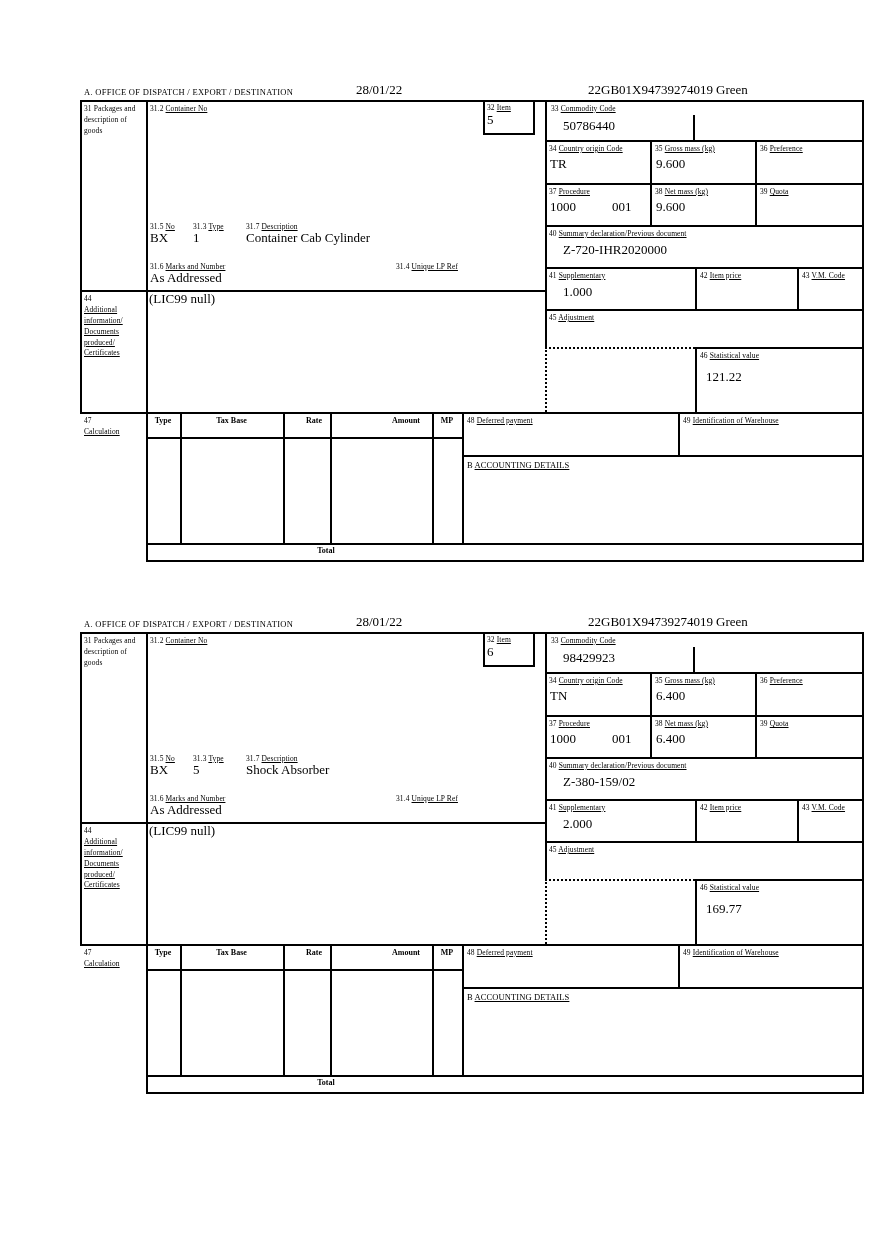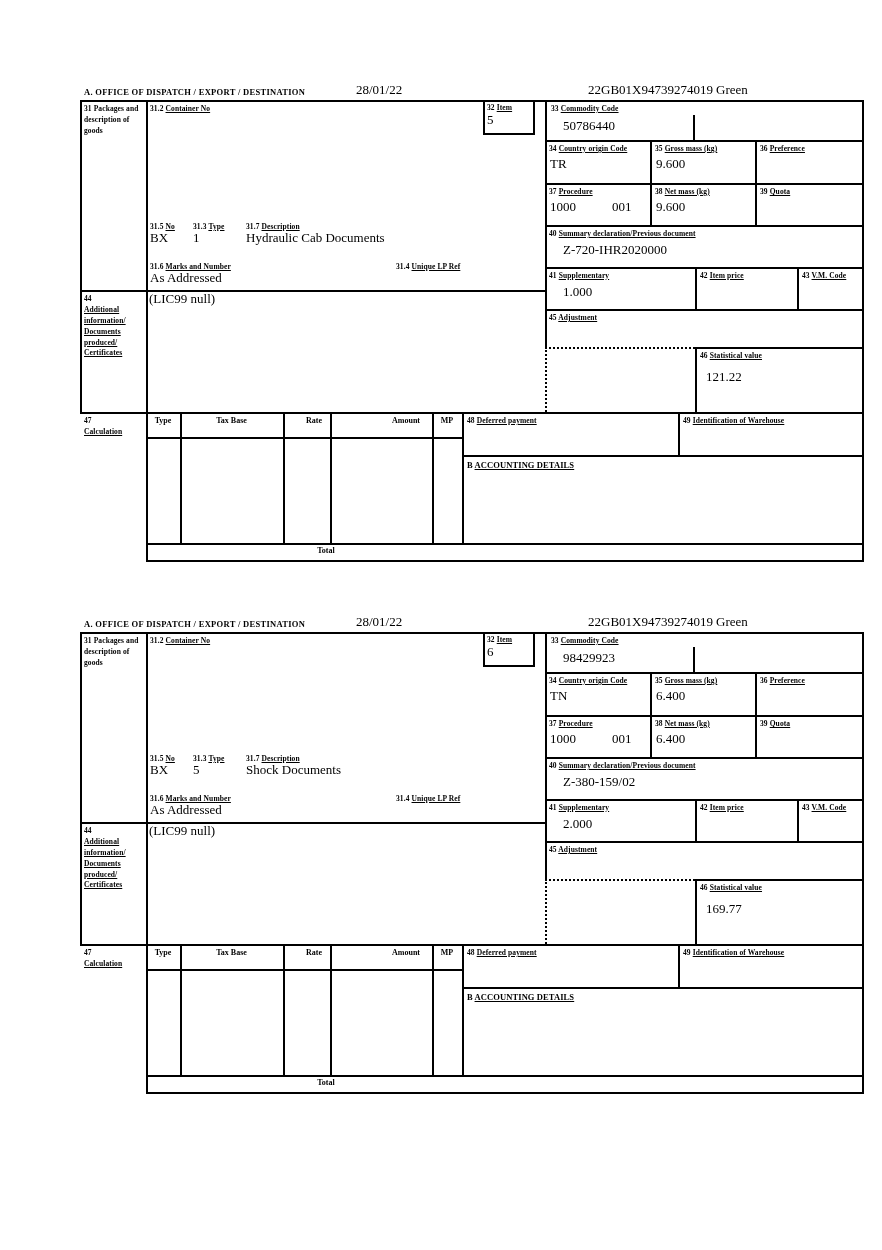--- a/index.html
+++ b/index.html
@@ -4,21 +4,21 @@
 <style>
   html,body{margin:0;padding:0;background:#fff}
   .page{position:relative;width:882px;height:1250px;background:#fff;overflow:hidden;
         font-family:"Liberation Serif","DejaVu Serif",serif;color:#000}
   .form{position:absolute;left:80px;width:786px;height:482px}
   .hl,.vl{position:absolute;background:#000}
   .hl{height:2px}
   .vl{width:2px}
   .dh{position:absolute;height:0;border-top:2px dotted #000}
   .dv{position:absolute;width:0;border-left:2px dotted #000}
-  .lbl{position:absolute;font-size:7.5px;font-weight:bold;line-height:1.45;letter-spacing:.1px}
+  .lbl{position:absolute;font-size:7.5px;font-weight:normal;line-height:1.45;letter-spacing:.1px}
   .lbl .u{text-decoration:underline}
   .blk{display:block}
   .office{font-size:8.5px;letter-spacing:.3px;white-space:nowrap}
   .acc{font-size:8.5px;white-space:nowrap}
   .val{position:absolute;font-size:13px;white-space:nowrap}
   .th{position:absolute;font-size:8px;font-weight:bold}
   .c{text-align:center}
   .r{text-align:right;box-sizing:border-box}
 </style>
 </head>
@@ -109,21 +109,21 @@
     <div class="val" style="left:470px;top:74px">TR</div>
     <div class="val" style="left:576px;top:74px">9.600</div>
     <div class="val" style="left:470px;top:117px">1000</div>
     <div class="val" style="left:532px;top:117px">001</div>
     <div class="val" style="left:576px;top:117px">9.600</div>
     <div class="val" style="left:483px;top:160px">Z-720-IHR2020000</div>
     <div class="val" style="left:483px;top:202px">1.000</div>
     <div class="val" style="left:626px;top:287px">121.22</div>
     <div class="val" style="left:70px;top:148px">BX</div>
     <div class="val" style="left:113px;top:148px">1</div>
-    <div class="val" style="left:166px;top:148px">Hydraulic Cab Documents</div>
+    <div class="val" style="left:166px;top:148px">Container Cab Cylinder</div>
     <div class="val" style="left:70px;top:188px">As Addressed</div>
     <div class="val" style="left:69px;top:209px">(LIC99 null)</div>
   </section>
 
   <section class="form" style="top:614px">
 
     <div class="lbl office" style="left:4px;top:4px">A. OFFICE OF DISPATCH / EXPORT / DESTINATION</div>
     <div class="val" style="left:276px;top:0px">28/01/22</div>
     <div class="val" style="left:508px;top:0px">22GB01X94739274019</div>
     <div class="val" style="left:636px;top:0px">Green</div>
@@ -204,18 +204,18 @@
     <div class="val" style="left:470px;top:74px">TN</div>
     <div class="val" style="left:576px;top:74px">6.400</div>
     <div class="val" style="left:470px;top:117px">1000</div>
     <div class="val" style="left:532px;top:117px">001</div>
     <div class="val" style="left:576px;top:117px">6.400</div>
     <div class="val" style="left:483px;top:160px">Z-380-159/02</div>
     <div class="val" style="left:483px;top:202px">2.000</div>
     <div class="val" style="left:626px;top:287px">169.77</div>
     <div class="val" style="left:70px;top:148px">BX</div>
     <div class="val" style="left:113px;top:148px">5</div>
-    <div class="val" style="left:166px;top:148px">Shock Documents</div>
+    <div class="val" style="left:166px;top:148px">Shock Absorber</div>
     <div class="val" style="left:70px;top:188px">As Addressed</div>
     <div class="val" style="left:69px;top:209px">(LIC99 null)</div>
   </section>
 
 </div>
 
 </body></html>

